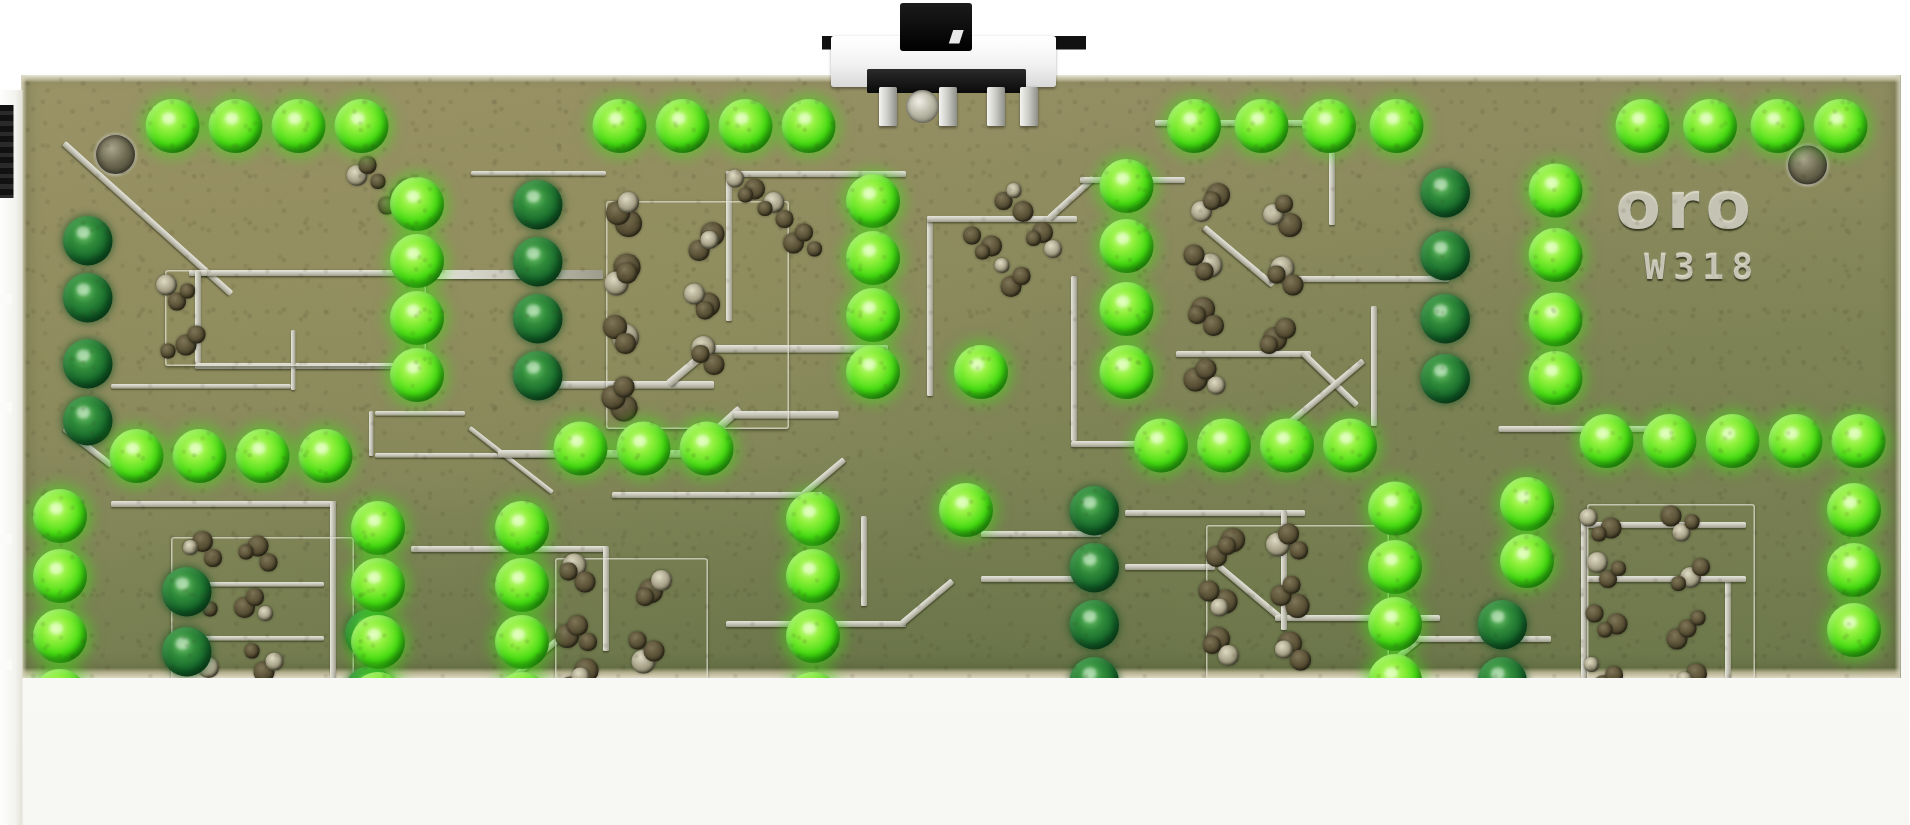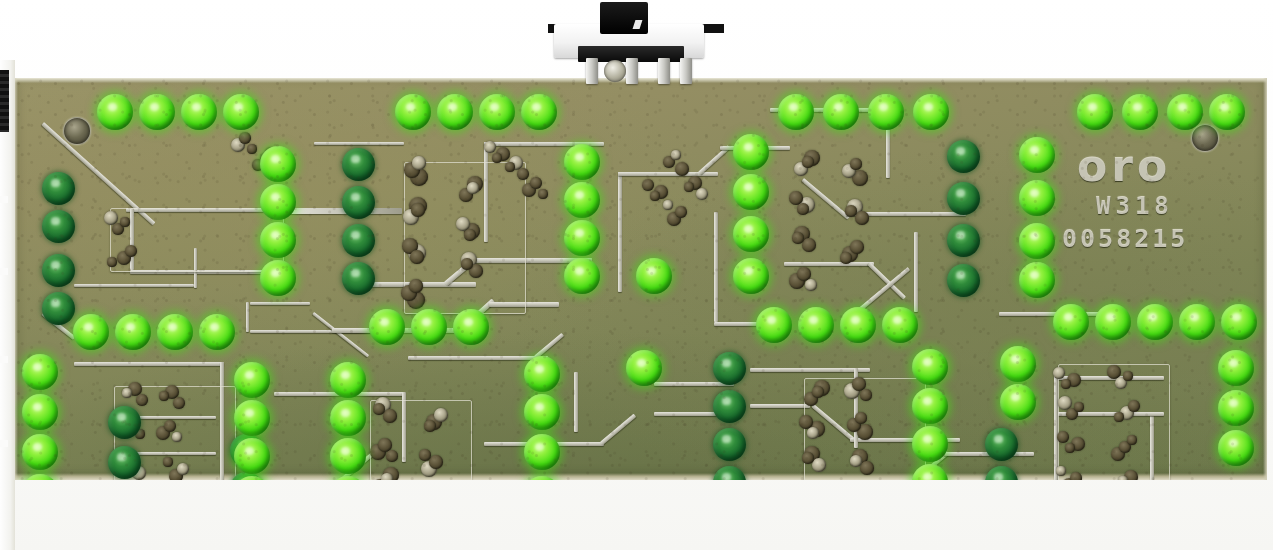--- a/index.html
+++ b/index.html
@@ -7,21 +7,21 @@
   body{width:1273px;height:550px;overflow:hidden;
        font-family:"Liberation Sans",sans-serif;}
 
   #stage{position:relative;width:1273px;height:550px;background:#fdfdfb;overflow:hidden;}
 
   
   .backdrop{position:absolute;left:0;top:0;width:1273px;height:550px;
             background:linear-gradient(180deg,#ffffff 0%,#fdfdfc 40%,#f6f6f3 100%);}
 
   
-  #board{position:absolute;left:14px;top:78px;width:1253px;height:402px;overflow:hidden;
+  #board{position:absolute;left:14px;top:50px;width:1253px;height:402px;overflow:hidden;
          background:
            radial-gradient(ellipse 55% 70% at 22% 30%, rgba(150,145,95,.55), rgba(0,0,0,0) 62%),
            radial-gradient(ellipse 60% 70% at 78% 62%, rgba(120,125,80,.45), rgba(0,0,0,0) 64%),
            radial-gradient(ellipse 90% 60% at 50% 105%, rgba(92,104,62,.55), rgba(0,0,0,0) 70%),
            linear-gradient(172deg,#9a9468 0%,#948e63 18%,#8a8a5d 40%,#7e8456 62%,#767f52 82%,#6e7a4c 100%);
          box-shadow:inset 0 2px 5px rgba(255,255,255,.18),
                     inset 0 -3px 12px rgba(20,26,8,.38);}
 
   
   #board::after{content:"";position:absolute;inset:0;pointer-events:none;opacity:.4;
@@ -718,21 +718,20 @@
         <div class="pad lit" style="left: 1109px; top: 440px; width: 36px; height: 36px;">
           <div class="blob"></div>
         </div>
         <div class="pad lit" style="left: 1151px; top: 440px; width: 36px; height: 36px;">
           <div class="blob"></div>
         </div>
       </div>
 
     <div class="silk" id="silk-logo" style="left:1063px;top:62px;">oro</div>
     <div class="silk" id="silk-part" style="left:1082px;top:114px;">W318</div>
-    <div class="silk" id="silk-serial" style="left:1048px;top:146px;">0058215</div>
 
   </div>
 
   <div class="photo-strip"></div>
   <div class="photo-strip-dark"></div>
   <div class="photo-notch" style="top:196px;"></div>
   <div class="photo-notch" style="top:268px;"></div>
   <div class="photo-notch" style="top:356px;"></div>
   <div class="photo-notch" style="top:440px;"></div>
 

